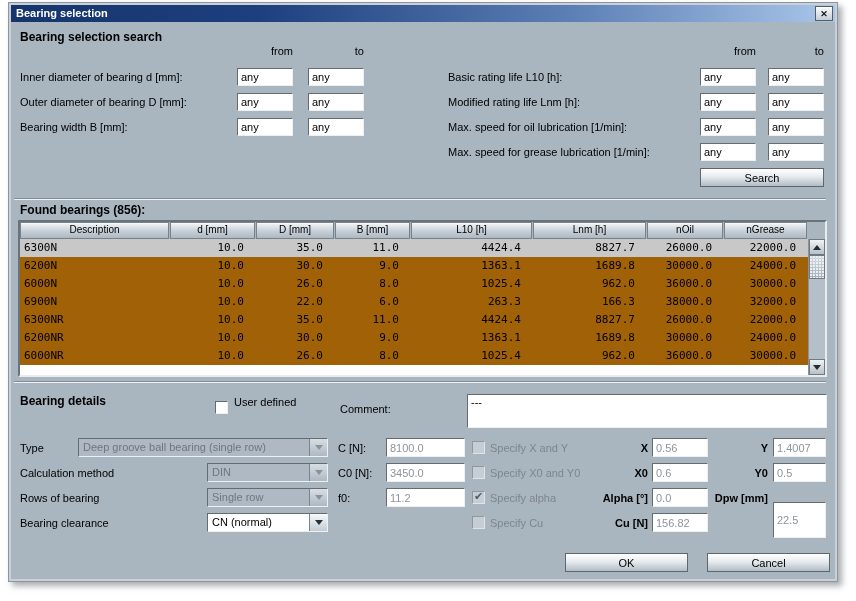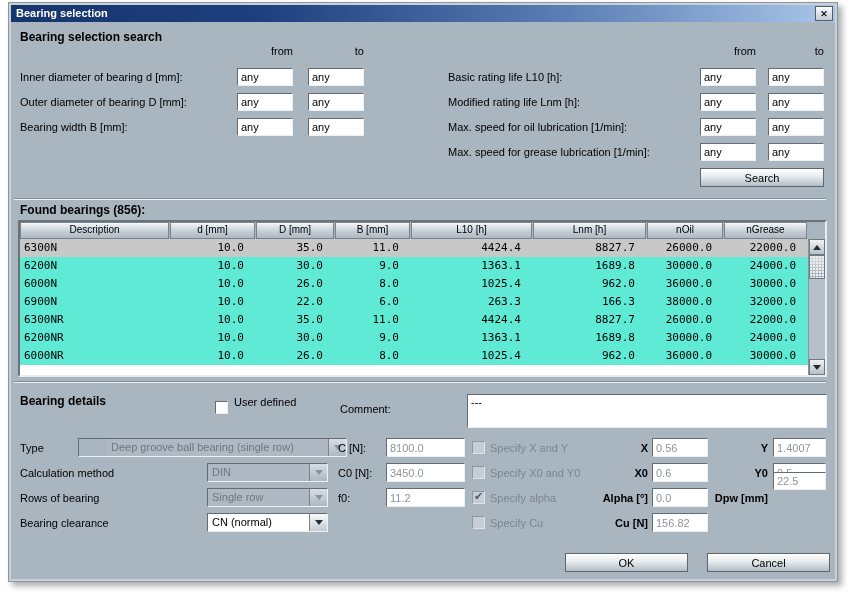--- a/index.html
+++ b/index.html
@@ -31,21 +31,21 @@
        display:flex;align-items:center;justify-content:center;padding:0;cursor:default;}
   .sep{height:0;border-top:1px solid #848d96;border-bottom:1px solid #eef2f5;}
   
   .table{box-sizing:border-box;border:2px solid;border-color:#6b737a #e8ecef #e8ecef #6b737a;background:#a9b5bf;}
   .thead{display:flex;height:17px;}
   .hcell{box-sizing:border-box;height:17px;line-height:14px;text-align:center;font-size:10px;color:#000;
          background:linear-gradient(#f3f6f8,#c6cfd6 55%,#adb8c2);border:1px solid #78828a;
          box-shadow:inset 0 1px 0 #f8fafb;overflow:hidden;white-space:nowrap;}
   .tbodywrap{display:flex;height:136px;}
   .trows{width:788px;background:#fff;overflow:hidden;}
-  .trow{display:flex;height:18px;background:#5eead4;}
+  .trow{display:flex;height:18px;background:#a16207;}
   .trow.sel{background:#c8c8c8;}
   .tcell{box-sizing:border-box;height:18px;line-height:17px;font-family:"DejaVu Sans Mono",monospace;
          font-size:11px;color:#000;text-align:right;padding-right:12px;white-space:nowrap;overflow:hidden;}
   .tcell.tleft{text-align:left;padding-left:4px;padding-right:0;}
   .vscroll{position:relative;width:17px;background:#b4bfc9;border-left:1px solid #8a939b;box-sizing:border-box;}
   .sbtn{position:absolute;left:0;width:16px;height:16px;box-sizing:border-box;
         background:linear-gradient(#f0f3f5,#b7c1ca);border:1px solid #707880;
         display:flex;align-items:center;justify-content:center;}
   .sbtn.up{top:0;} .sbtn.down{bottom:0;}
   .sthumb{position:absolute;top:16px;left:0;width:16px;height:24px;box-sizing:border-box;border:1px solid #707880;
@@ -220,21 +220,21 @@
 
       <div class="cb encb" style="left:207px;top:399px;"></div>
       <div class="lbl abs" style="left:226px;top:394px;">User defined</div>
 
       <div class="lbl abs" style="left:332px;top:401px;">Comment:</div>
       <div class="commentbox abs" style="left:459px;top:392px;width:360px;height:34px;">---</div>
 
       <button class="btn abs" style="left:557px;top:551px;width:123px;height:19px;">OK</button>
       <button class="btn abs" style="left:699px;top:551px;width:123px;height:19px;">Cancel</button>
     <div class="lbl abs" style="left: 12px; top: 440px;">Type</div>
-        <div class="select abs dis" style="left: 70px; top: 436px; width: 269px; padding-left: 28px;">
+        <div class="select abs dis" style="left: 70px; top: 436px; width: 250px;">
           <div class="selval">Deep groove ball bearing (single row)</div>
           <div class="arrowbtn">
             <span class="tri"></span>
           </div>
         </div>
         <div class="lbl abs" style="left: 12px; top: 465px;">Calculation method</div>
         <div class="select abs dis" style="left: 199px; top: 461px; width: 121px;">
           <div class="selval">DIN</div>
           <div class="arrowbtn">
             <span class="tri"></span>
@@ -272,21 +272,21 @@
         <input class="field abs disfield" value="0.6" style="left: 644px; top: 461px; width: 56px; height: 19px;">
         <div class="lbl abs blbl r" style="left: 690px; top: 465px; width: 70px;">Y0</div>
         <input class="field abs disfield" value="0.5" style="left: 765px; top: 461px; width: 53px; height: 19px;">
         <div class="cb discb" style="left: 464px; top: 489px;">
           <span class="ck">✔</span>
         </div>
         <div class="lbl abs graylbl" style="left: 482px; top: 490px;">Specify alpha</div>
         <div class="lbl abs blbl r" style="left: 520px; top: 490px; width: 120px;">Alpha [°]</div>
         <input class="field abs disfield" value="0.0" style="left: 644px; top: 486px; width: 56px; height: 19px;">
         <div class="lbl abs blbl r" style="left: 690px; top: 490px; width: 70px;">Dpw [mm]</div>
-        <input class="field abs disfield" value="22.5" style="left: 765px; top: 470px; width: 53px; height: 18px;">
+        <input class="field abs disfield" value="22.5" style="left: 765px; top: 500px; width: 53px; height: 36px;">
         <div class="cb discb" style="left: 464px; top: 514px;"></div>
         <div class="lbl abs graylbl" style="left: 482px; top: 515px;">Specify Cu</div>
         <div class="lbl abs blbl r" style="left: 520px; top: 515px; width: 120px;">Cu [N]</div>
         <input class="field abs disfield" value="156.82" style="left: 644px; top: 511px; width: 56px; height: 19px;">
       </div>
 
   </div>
 </div>
 
 </body></html>

